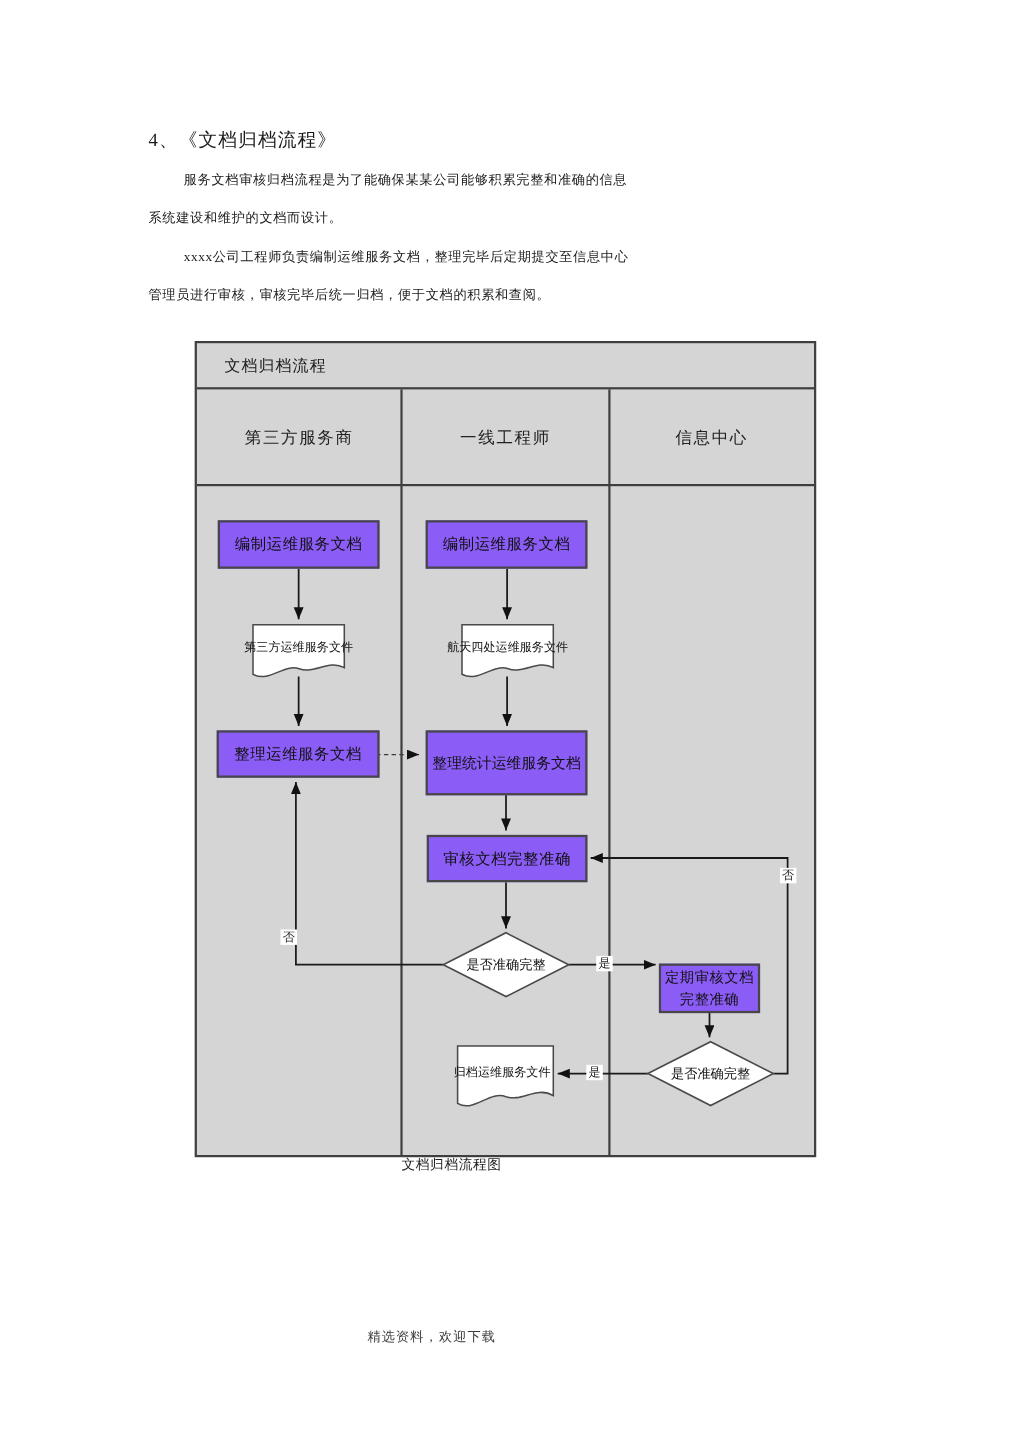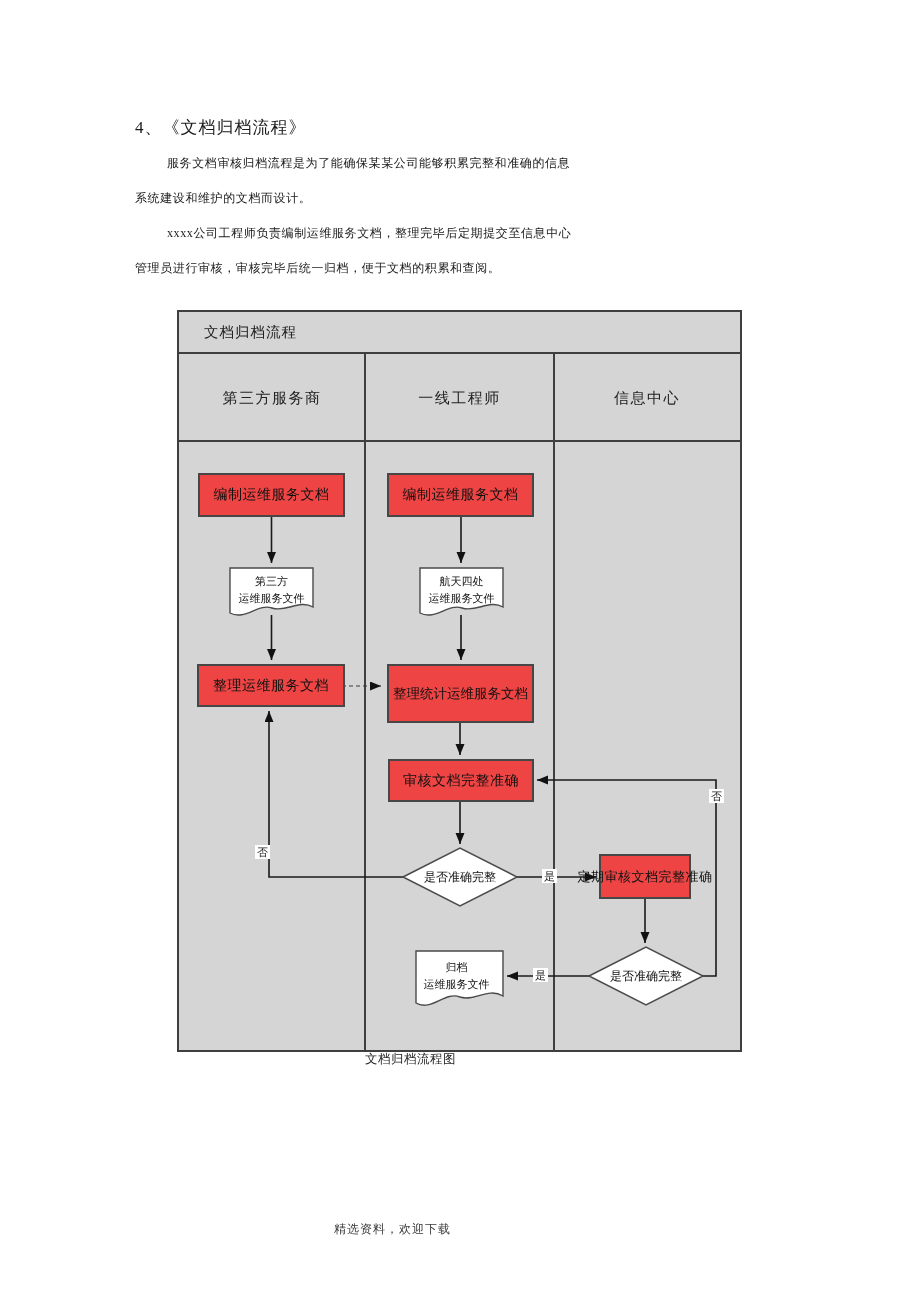--- a/index.html
+++ b/index.html
@@ -46,47 +46,47 @@
     position: absolute; top: 44px; height: 84px;
     display: flex; align-items: center; justify-content: center;
     font-size: 15px; letter-spacing: 1.5px; color: #222;
   }
 
   .connectors { position: absolute; left: 0; top: 0; }
 
   
   .node {
     position: absolute; box-sizing: border-box;
-    background: #ef4444; border: 2px solid #474747;
+    background: #8b5cf6; border: 2px solid #474747;
     display: flex; align-items: center; justify-content: center;
     font-size: 14px; letter-spacing: 0.5px; color: #111;
     text-align: center; white-space: nowrap;
   }
   .node.tight { font-size: 13.5px; letter-spacing: 0; }
-  .node.two-line { flex-direction: row; font-size: 13px; line-height: 1.5; }
+  .node.two-line { flex-direction: column; font-size: 13px; line-height: 1.5; margin-top: 22px; }
   .shape-text {
     position: absolute; box-sizing: border-box;
-    display: flex; flex-direction: column; align-items: center; justify-content: center;
+    display: flex; align-items: center; justify-content: center;
     text-align: left; color: #111; white-space: nowrap;
   }
   .doc-text { font-size: 11px; line-height: 1.55; }
   .diamond-text { font-size: 12px; }
   .edge-label {
     position: absolute; background: #ffffff; color: #222;
     font-size: 11px; line-height: 14px; padding: 0 2px;
   }
 
   
   .caption {
     position: absolute; left: 365px; top: 1051px;
     font-size: 12.5px; letter-spacing: 0.5px; color: #1f1f1f;
   }
   .footer {
     position: absolute; left: 0; top: 1207px; width: 785px;
-    text-align: center; font-size: 12px; letter-spacing: 1px; color: #3a3a3a; margin-top: 14px;
+    text-align: center; font-size: 12px; letter-spacing: 1px; color: #3a3a3a;
   }
 </style>
 </head>
 <body>
 
 <div>
 
   <div class="heading">4、《文档归档流程》</div>
   <div class="line indent" style="top:155px">服务文档审核归档流程是为了能确保某某公司能够积累完整和准确的信息</div>
   <div class="line" style="top:190px">系统建设和维护的文档而设计。</div>

